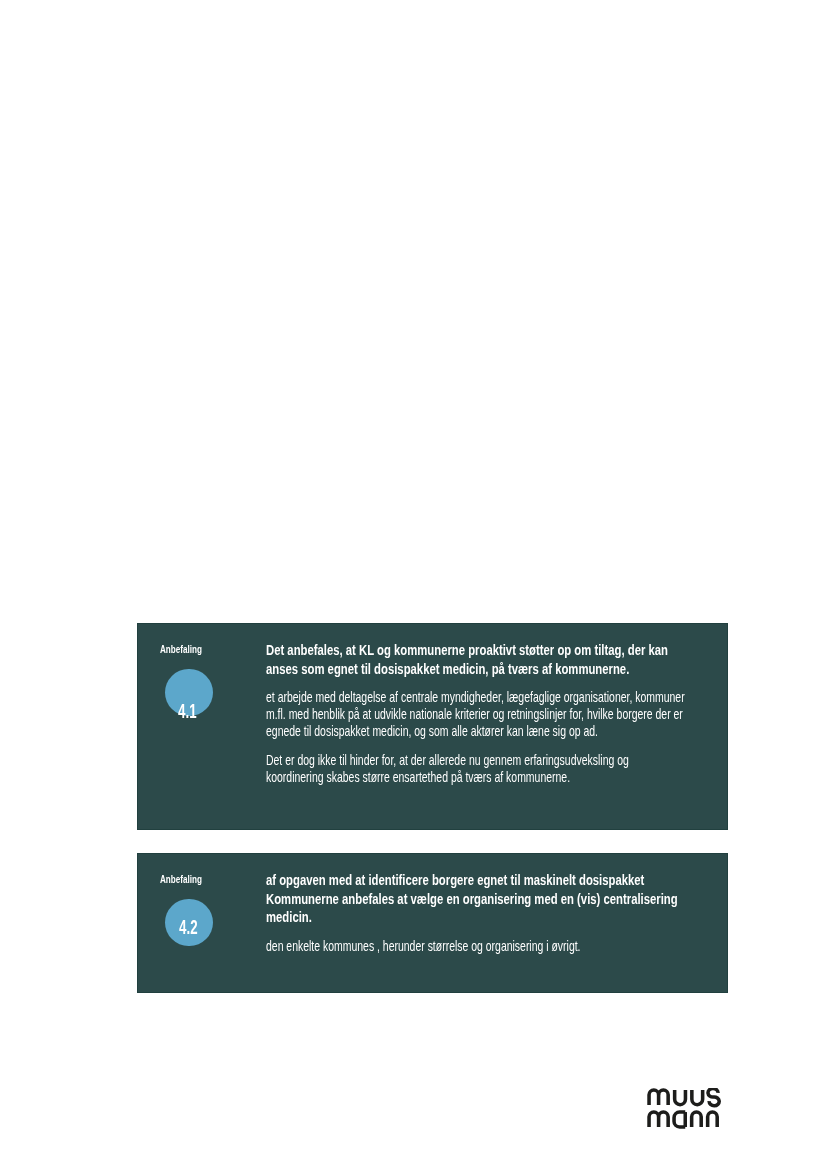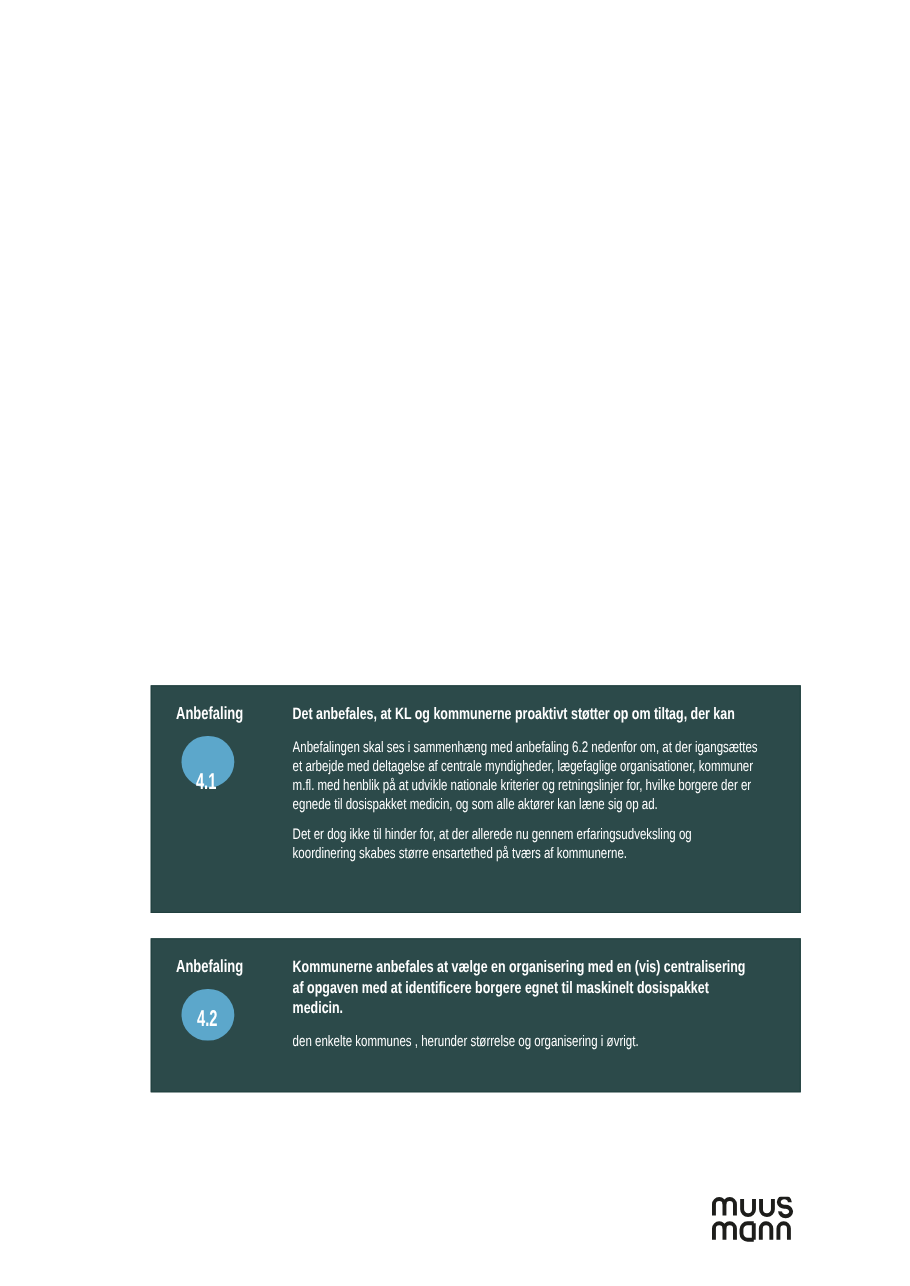--- a/index.html
+++ b/index.html
@@ -6,21 +6,21 @@
   html,body{margin:0;padding:0;}
   body{width:827px;height:1169px;background:#ffffff;overflow:hidden;
        font-family:"Liberation Sans",sans-serif;
        -webkit-font-smoothing:antialiased;}
   .page{position:relative;width:827px;height:1169px;background:#ffffff;}
 
   .rec-card{position:absolute;background:#2C4A4A;box-sizing:border-box;
             border:1px solid #21403F;}
 
   .rec-label{position:absolute;left:21.8px;top:0;color:#ffffff;font-weight:bold;
-             font-size:16px;line-height:15px;white-space:nowrap;}
+             font-size:11px;line-height:15px;white-space:nowrap;}
   .rec-label > span{display:inline-block;transform:scaleX(0.738) translateZ(0);transform-origin:left top;}
 
   .rec-circle{position:absolute;border-radius:50%;background:#5CA7CB;}
   .rec-num{position:absolute;left:0;width:100%;box-sizing:border-box;text-align:center;color:#ffffff;
            font-weight:bold;font-size:20.7px;line-height:20.7px;}
   .rec-num > span{display:inline-block;transform:scaleX(0.645) translateZ(0);transform-origin:center top;}
 
   .rec-body{position:absolute;}
   .rec-head{color:#ffffff;font-weight:bold;font-size:15px;line-height:18.6px;}
   .rec-head .ln{display:block;}
@@ -43,23 +43,23 @@
       <span>Anbefaling</span>
     </div>
     <div class="rec-circle" style="left:27.2px;top:44.6px;width:47.4px;height:47.4px;">
       <div class="rec-num" style="top:32px;padding-right:2.2px;">
         <span>4.1</span>
       </div>
     </div>
     <div class="rec-body" style="left:128px;top:17px;width:430px;">
       <div class="rec-head">
         <span class="ln"><span>Det anbefales, at KL og kommunerne proaktivt støtter op om tiltag, der kan</span></span>
+        <span class="ln"><span>anses som egnet til dosispakket medicin, på tværs af kommunerne.</span></span>
       </div>
       <div class="rec-para" style="margin-top:11.2px;">
-        <span class="ln"><span>Anbefalingen skal ses i sammenhæng med anbefaling 6.2 nedenfor om, at der igangsættes</span></span>
         <span class="ln"><span>et arbejde med deltagelse af centrale myndigheder, lægefaglige organisationer, kommuner</span></span>
         <span class="ln"><span>m.fl. med henblik på at udvikle nationale kriterier og retningslinjer for, hvilke borgere der er</span></span>
         <span class="ln"><span>egnede til dosispakket medicin, og som alle aktører kan læne sig op ad.</span></span>
       </div>
       <div class="rec-para" style="margin-top:11.4px;">
         <span class="ln"><span>Det er dog ikke til hinder for, at der allerede nu gennem erfaringsudveksling og</span></span>
         <span class="ln"><span>koordinering skabes større ensartethed på tværs af kommunerne.</span></span>
       </div>
     </div>
   </div>
@@ -68,22 +68,22 @@
     <div class="rec-label" style="top:18.2px;">
       <span>Anbefaling</span>
     </div>
     <div class="rec-circle" style="left:27.2px;top:44.6px;width:47.4px;height:47.4px;">
       <div class="rec-num" style="top:18px;padding-right:1.6px;">
         <span>4.2</span>
       </div>
     </div>
     <div class="rec-body" style="left:128px;top:17px;width:430px;">
       <div class="rec-head">
+        <span class="ln"><span>af opgaven med at identificere borgere egnet til maskinelt dosispakket</span></span>
         <span class="ln"><span>Kommunerne anbefales at vælge en organisering med en (vis) centralisering</span></span>
-        <span class="ln"><span>af opgaven med at identificere borgere egnet til maskinelt dosispakket</span></span>
         <span class="ln"><span>medicin.</span></span>
       </div>
       <div class="rec-para" style="margin-top:11.2px;">
         <span class="ln"><span>den enkelte kommunes , herunder størrelse og organisering i øvrigt.</span></span>
       </div>
     </div>
   </div>
 
   <div class="logo" style="left:646.6px;top:1087.6px;width:76px;height:44px;">
     <svg width="76" height="44" viewBox="0 0 76 44" aria-hidden="true">

